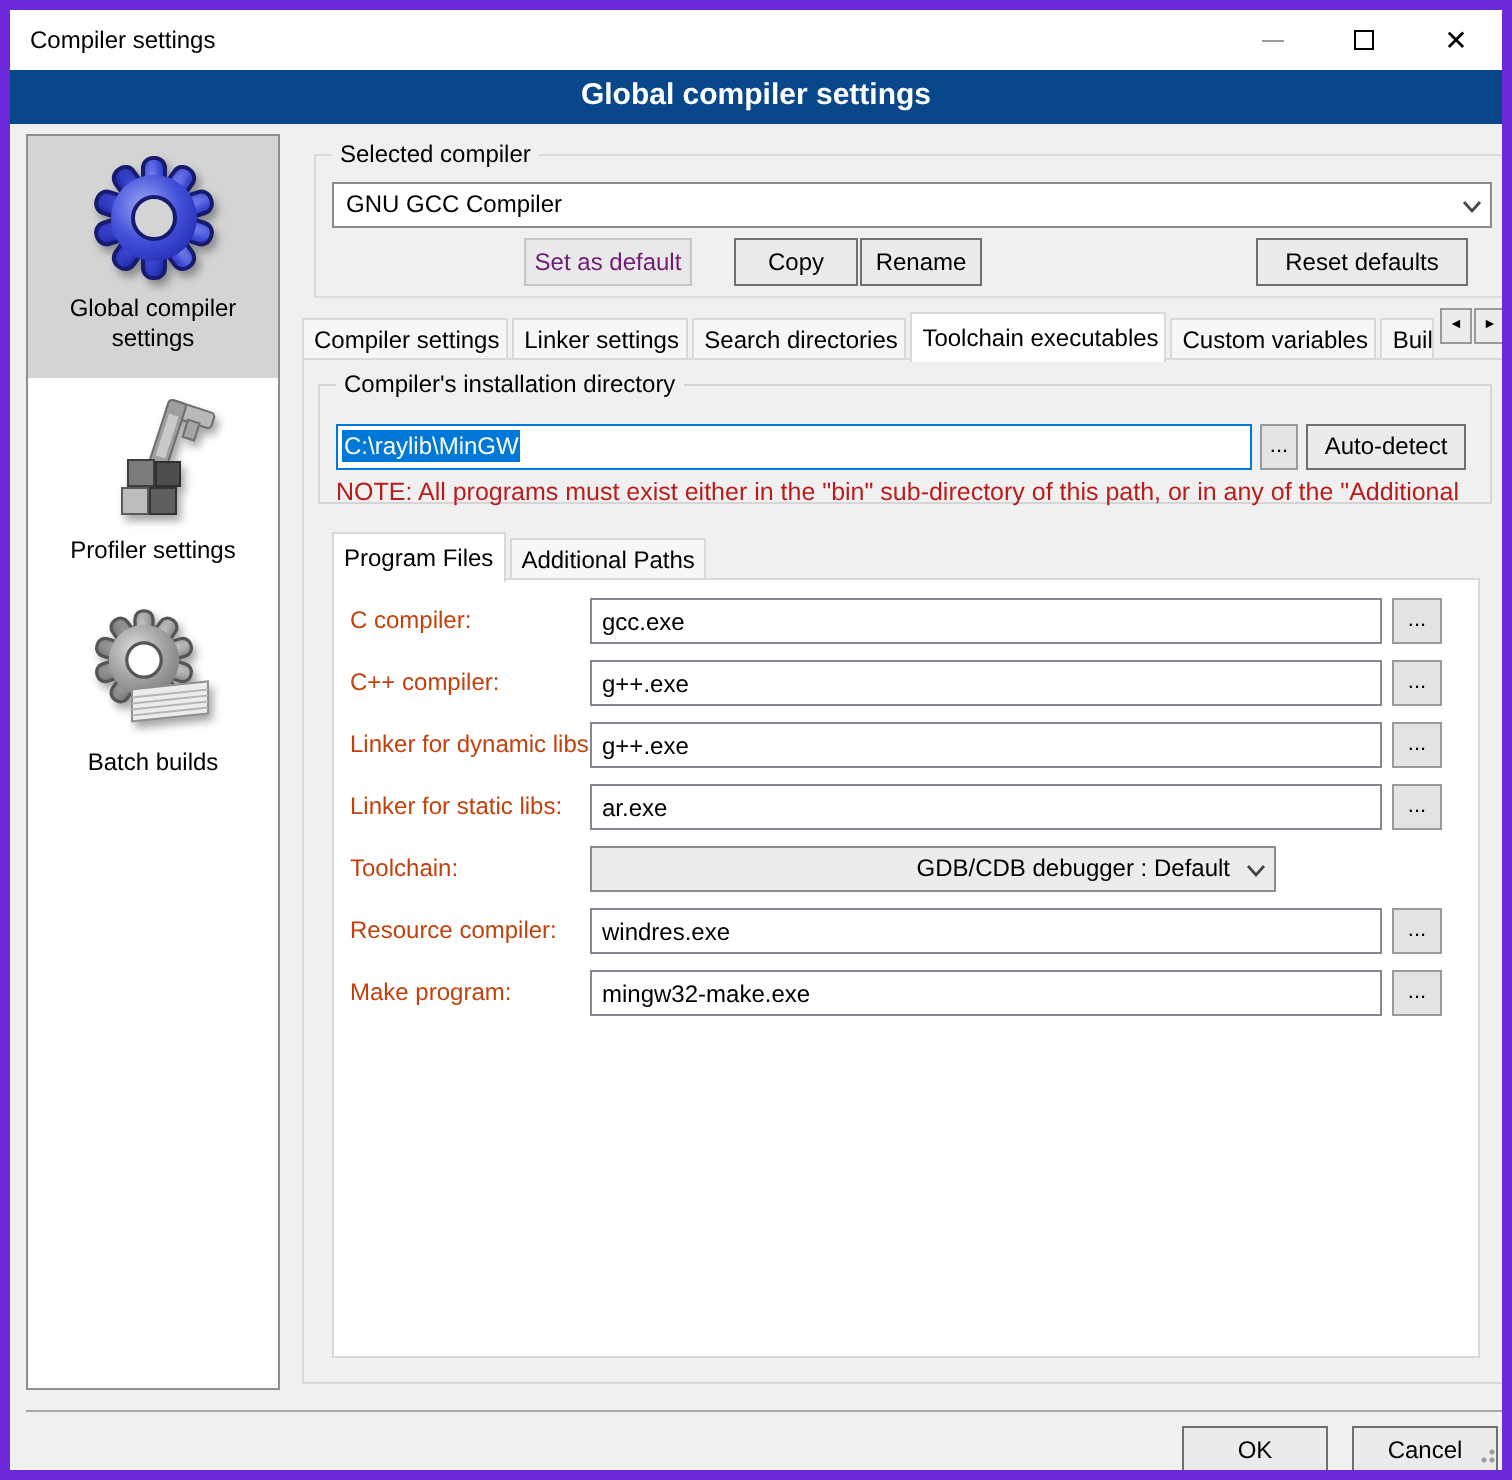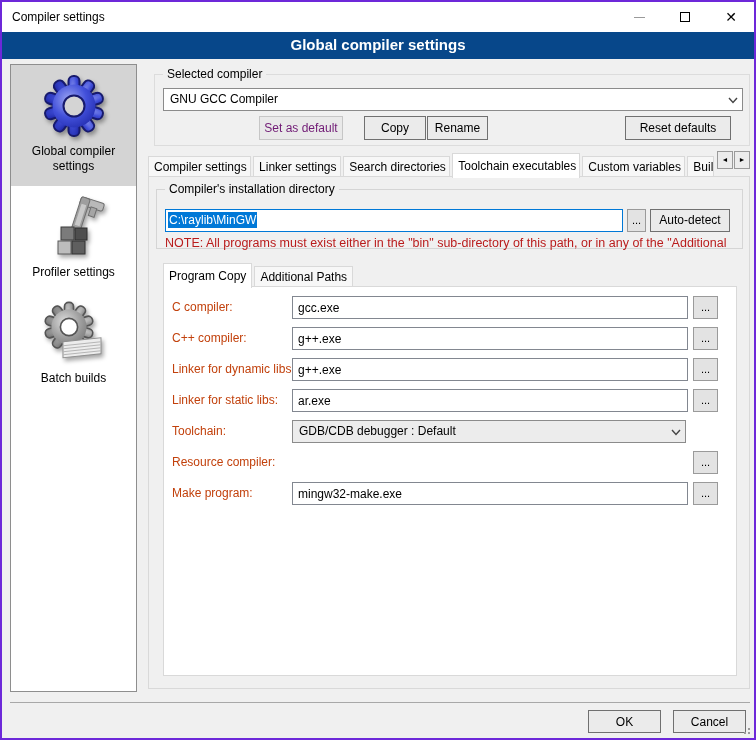--- a/index.html
+++ b/index.html
@@ -1,18 +1,18 @@
 <!DOCTYPE html>
 <html><head>
 <meta charset="utf-8">
 <style>
   * { margin:0; padding:0; box-sizing:border-box; font-family:"Liberation Sans", sans-serif; }
   html,body { width:756px; height:740px; background:#fff; }
   .window { position:relative; width:756px; height:740px; background:#f0f0f0;
-            border:2px solid #6d28d9; overflow:hidden; }
+            border:5px solid #6d28d9; overflow:hidden; }
 
   
   .titlebar { position:absolute; left:0; top:0; width:100%; height:30px; background:#ffffff; }
   .title-text { position:absolute; left:10px; top:0; line-height:30px; font-size:12px; color:#000; }
   .tb-btns { position:absolute; right:0; top:0; height:30px; display:flex; }
   .tb-btn { width:46px; height:30px; display:flex; align-items:center; justify-content:center; }
   .min-glyph { width:11px; height:1px; background:#9a9a9a; display:block; }
   .max-glyph { width:10px; height:10px; border:1px solid #000; display:block; }
   .close-glyph { font-size:14px; color:#000; line-height:1; }
 
@@ -206,21 +206,21 @@
       <div class="dir-input" style="left:8px; top:19px; width:458px;">
         <span class="sel">C:\raylib\MinGW</span>
       </div>
       <button class="dots" style="left:470px; top:19px; width:19px;">...</button>
       <button class="btn" style="left:493px; top:19px; width:80px; height:23px; line-height:21px;">Auto-detect</button>
 
       <div class="note" style="left:8px; top:46px; width:574px;">NOTE: All programs must exist either in the "bin" sub-directory of this path, or in any of the "Additional</div>
     </div>
 
     <div class="tabstrip" style="left:14px; top:84px; width:560px; height:26px;">
-      <div class="tab active">Program Copy</div>
+      <div class="tab active">Program Files</div>
       <div class="tab">Additional Paths</div>
     </div>
 
     <div class="innerpanel" style="left:14px; top:109px; width:574px; height:390px;">
 
       <div class="row-label" style="top:13px;">C compiler:</div>
       <input class="tinput" readonly="" style="left: 128px; top: 9px; width: 396px;" value="gcc.exe">
       <button class="dots" style="left:529px; top:9px; width:25px;">...</button>
 
       <div class="row-label" style="top:44px;">C++ compiler:</div>
@@ -229,30 +229,31 @@
 
       <div class="row-label" style="top:75px;">Linker for dynamic libs:</div>
       <input class="tinput" readonly="" style="left: 128px; top: 71px; width: 396px;" value="g++.exe">
       <button class="dots" style="left:529px; top:71px; width:25px;">...</button>
 
       <div class="row-label" style="top:106px;">Linker for static libs:</div>
       <input class="tinput" readonly="" style="left: 128px; top: 102px; width: 396px;" value="ar.exe">
       <button class="dots" style="left:529px; top:102px; width:25px;">...</button>
 
       <div class="row-label" style="top:137px;">Toolchain:</div>
-      <div class="combo" style="left:128px; top:133px; width:394px; height:23px; background:#ececec;">
+      <div class="combo" style="left:128px; top:133px; width:343px; height:23px; background:#ececec;text-align:right;">
         <span>GDB/CDB debugger : Default</span>
         <span class="chev">
           <svg width="10" height="7" viewBox="0 0 10 7">
               <polyline points="1,1 5,5.5 9,1" fill="none" stroke="#444" stroke-width="1.4"></polyline>
             </svg>
         </span>
       </div>
 
       <div class="row-label" style="top:168px;">Resource compiler:</div>
+      <input class="tinput" readonly="" style="left: 128px; top: 164px; width: 396px;" value="windres.exe">
       <button class="dots" style="left:529px; top:164px; width:25px;">...</button>
 
       <div class="row-label" style="top:199px;">Make program:</div>
       <input class="tinput" readonly="" style="left: 128px; top: 195px; width: 396px;" value="mingw32-make.exe">
       <button class="dots" style="left:529px; top:195px; width:25px;">...</button>
     </div>
   </div>
 
   <div class="footer-divider"></div>
   <button class="btn" style="left:586px; top:708px; width:73px; height:23px;">OK</button>

